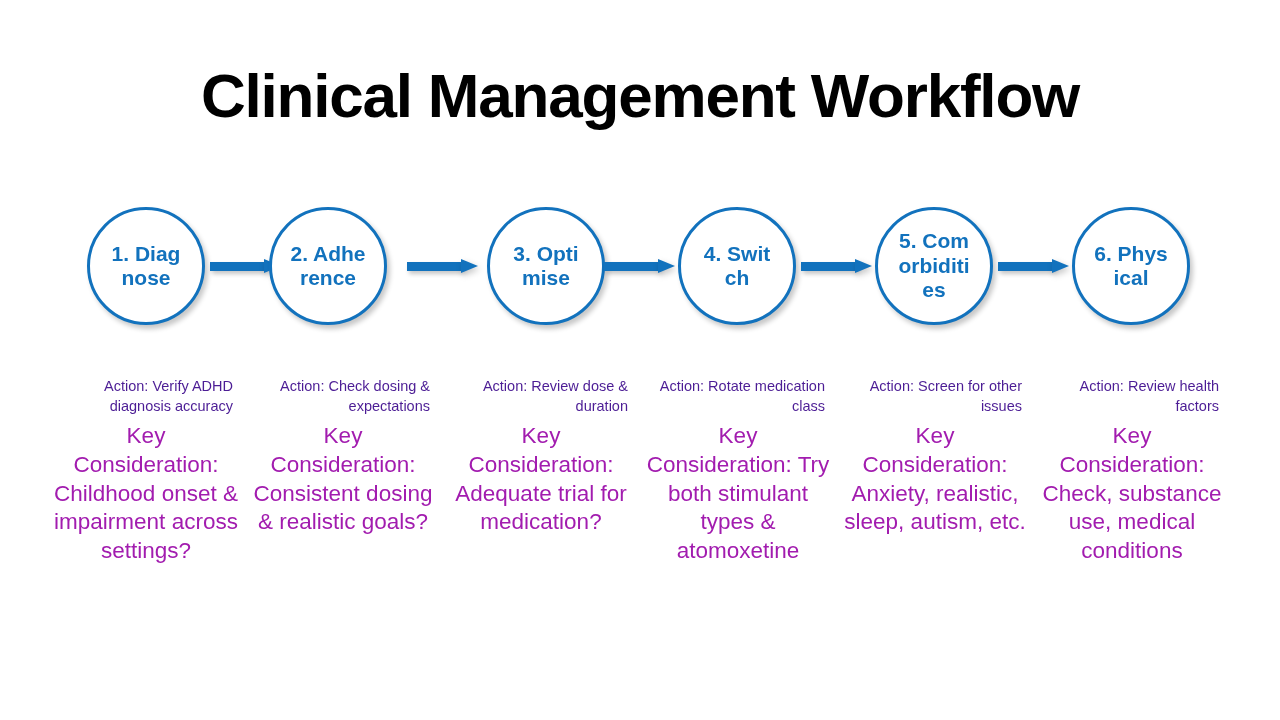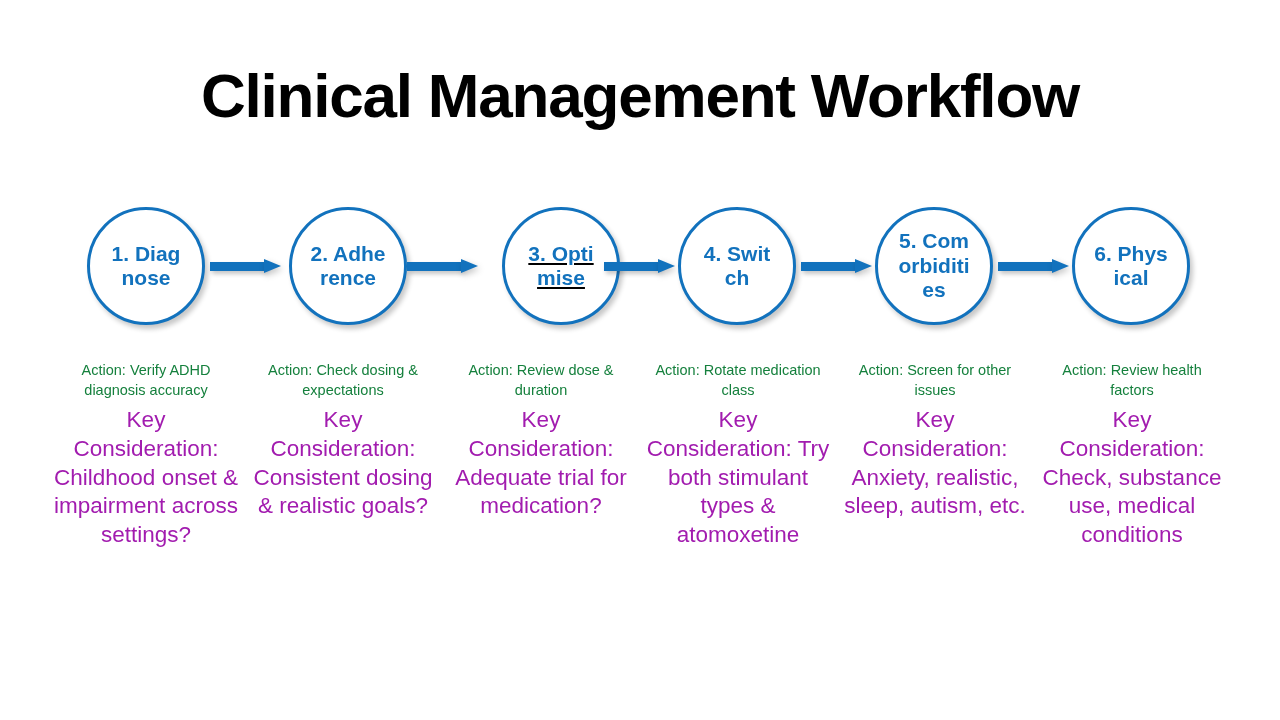--- a/index.html
+++ b/index.html
@@ -109,23 +109,24 @@
   }
   .col {
     position: absolute;
     top: 0;
     width: 186px;
     text-align: center;
   }
   .action {
     font-size: 14.5px;
     line-height: 1.38;
-    color: #15803d;
-    margin: 0 0 6px 0;
+    color: #4c1d95;
+    margin: 16px 0 6px 0;
     padding: 0 6px;
+    text-align: right;
   }
   .consider {
     font-size: 22.5px;
     line-height: 1.28;
     color: #a21caf;
     margin: 0;
   }
 </style>
 </head>
 <body>
@@ -137,29 +138,29 @@
   <div id="flow">
 
     <div class="node" style="left:0px;">
       <div class="node-label">1. Diagnose</div>
     </div>
     <div class="arrow" style="left:123px;">
       <div class="arrow-shaft"></div>
       <div class="arrow-head"></div>
     </div>
 
-    <div class="node" style="left:202px;">
+    <div class="node" style="left:182px;">
       <div class="node-label">2. Adherence</div>
     </div>
     <div class="arrow" style="left:320px;">
       <div class="arrow-shaft"></div>
       <div class="arrow-head"></div>
     </div>
 
-    <div class="node" style="left:415px;text-decoration:underline;">
+    <div class="node" style="left:400px;">
       <div class="node-label">3. Optimise</div>
     </div>
     <div class="arrow" style="left:517px;">
       <div class="arrow-shaft"></div>
       <div class="arrow-head"></div>
     </div>
 
     <div class="node" style="left:591px;">
       <div class="node-label">4. Switch</div>
     </div>

